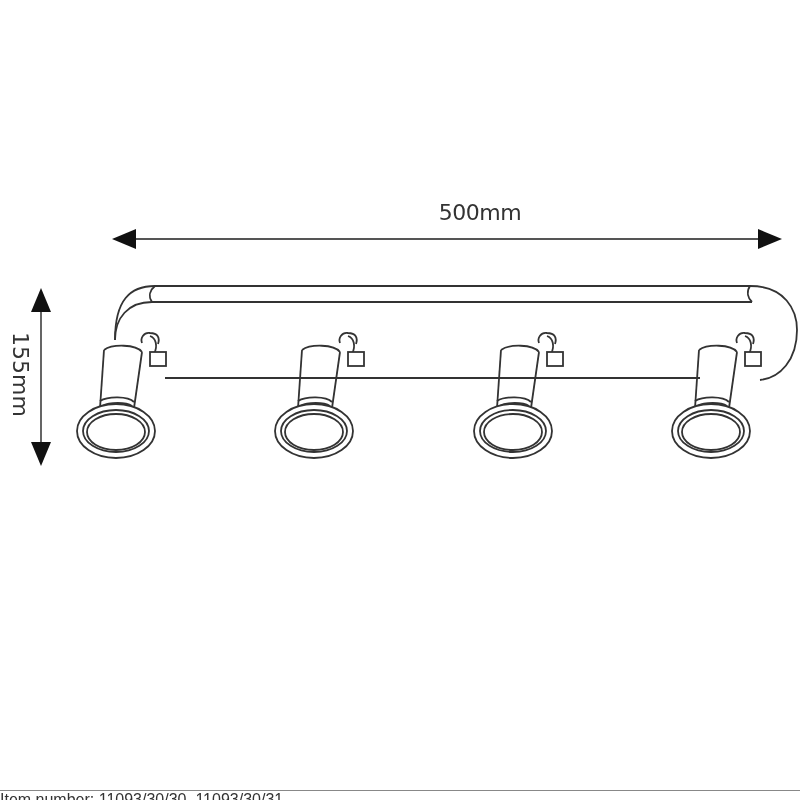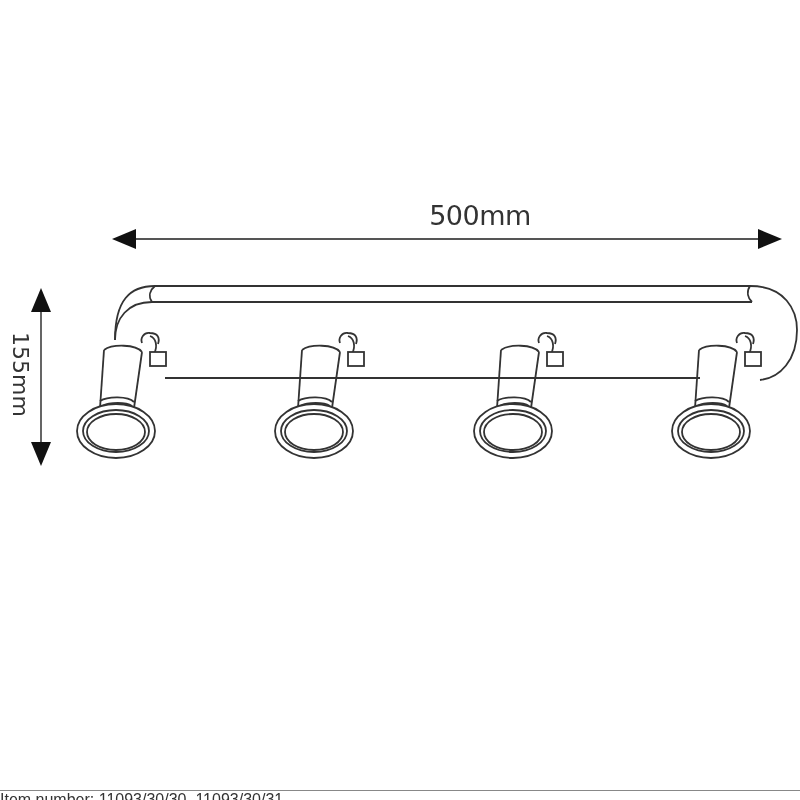--- a/index.html
+++ b/index.html
@@ -1,18 +1,18 @@
 <!DOCTYPE html>
 <html><head>
   <meta charset="utf-8">
   <style>
     html, body { margin: 0; padding: 0; background: #ffffff; }
     body { width: 800px; height: 800px; position: relative; overflow: hidden; font-family: "Liberation Sans", sans-serif; }
     .drawing { position: absolute; left: 0; top: 0; width: 800px; height: 800px; }
-    .dim-width-label { position: absolute; left: 420px; top: 200px; width: 120px; text-align: center; font-size: 27px; color: #333; font-family: "DejaVu Sans", sans-serif; letter-spacing: -0.5px; }
+    .dim-width-label { position: absolute; left: 420px; top: 200px; width: 120px; text-align: center; font-size: 22px; color: #333; font-family: "DejaVu Sans", sans-serif; letter-spacing: -0.5px; }
     .dim-height-label { position: absolute; left: -35px; top: 362px; width: 110px; text-align: center; font-size: 22px; color: #333; font-family: "DejaVu Sans", sans-serif; transform: rotate(90deg); transform-origin: center center; }
     .footer-rule { position: absolute; left: 0; top: 790px; width: 800px; height: 1px; background: #888; }
     .footer-text { position: absolute; left: 0; top: 792px; width: 800px; height: 8px; overflow: hidden; }
     .footer-text span { position: absolute; left: 0; top: 0; font-size: 16px; color: #333; white-space: nowrap; line-height: 16px; }
   </style>
 </head>
 <body>
 
 <svg class="drawing" viewBox="0 0 800 800" xmlns="http://www.w3.org/2000/svg">
   <defs>

